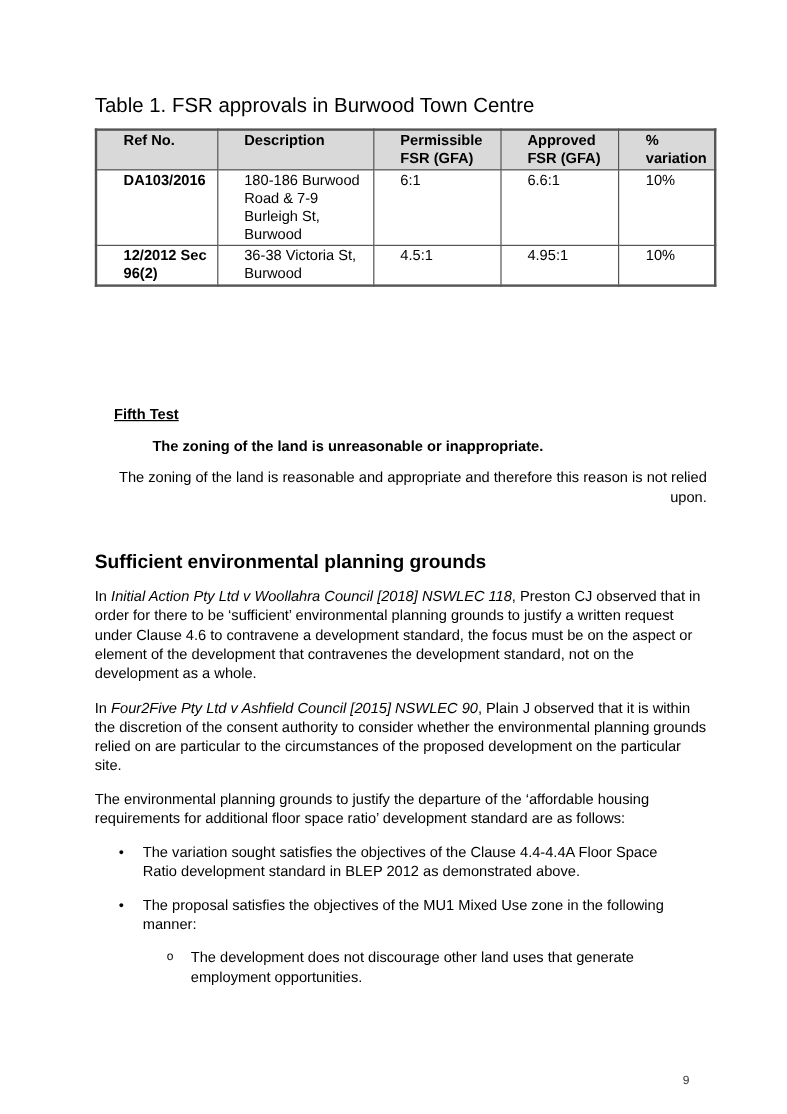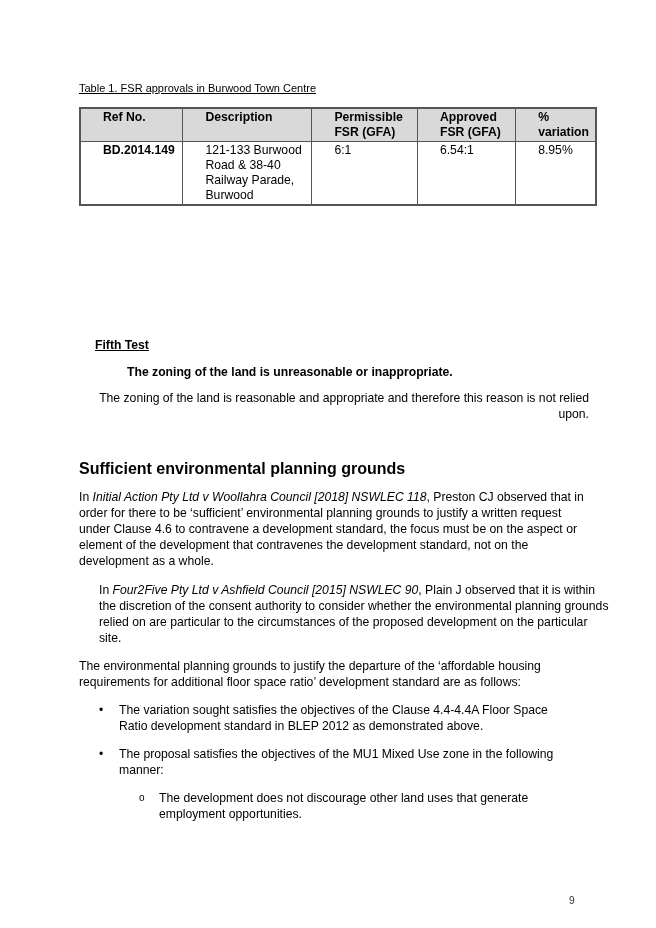--- a/index.html
+++ b/index.html
@@ -2,21 +2,21 @@
 <html><head>
 <meta charset="utf-8">
 <style>
   html, body { margin: 0; padding: 0; background: #ffffff; }
   body {
     width: 656px; height: 928px; position: relative; overflow: hidden;
     font-family: "Liberation Sans", sans-serif; color: #000;
     font-size: 12.2px; line-height: 16px;
   }
   .page { position: absolute; left: 79px; top: 0; width: 520px; }
-  .caption { position: absolute; top: 80px; left: 0; font-size: 11px; text-decoration: underline; }
+  .caption { position: absolute; top: 80px; left: 0; font-size: 17px; }
   table.fsr {
     position: absolute; top: 107px; left: 0; width: 518px;
     border-collapse: collapse; font-size: 12.2px; line-height: 15px;
     border: 2px solid #555;
   }
   table.fsr th, table.fsr td {
     border: 1px solid #555; vertical-align: top; text-align: left;
     padding: 1px 6px 1px 22px;
   }
   table.fsr th { background: #d9d9d9; font-weight: bold; }
@@ -45,38 +45,45 @@
       <tr>
         <th class="c1">Ref No.</th>
         <th class="c2">Description</th>
         <th class="c3">Permissible FSR (GFA)</th>
         <th class="c4">Approved FSR (GFA)</th>
         <th class="c5">% variation</th>
       </tr>
     </thead>
     <tbody>
       <tr>
-        <td class="ref">BD.2014.149</td>
-        <td>121-133 Burwood Road &amp; 38-40 Railway Parade, Burwood</td>
+        <td class="ref">DA103/2016</td>
+        <td>180-186 Burwood Road &amp; 7-9 Burleigh St, Burwood</td>
         <td>6:1</td>
-        <td>6.54:1</td>
-        <td>8.95%</td>
+        <td>6.6:1</td>
+        <td>10%</td>
+      </tr>
+      <tr>
+        <td class="ref">12/2012 Sec 96(2)</td>
+        <td>36-38 Victoria St, Burwood</td>
+        <td>4.5:1</td>
+        <td>4.95:1</td>
+        <td>10%</td>
       </tr>
     </tbody>
   </table>
 
   <div class="h-underline">Fifth Test</div>
   <div class="h-bold">The zoning of the land is unreasonable or inappropriate.</div>
   <div class="p" style="top:390px;text-align:right;">The zoning of the land is reasonable and appropriate and therefore this reason is not relied upon.</div>
 
   <div class="h-section">Sufficient environmental planning grounds</div>
 
   <div class="p" style="top:489px;"><span>In </span><i>Initial Action Pty Ltd v Woollahra Council [2018] NSWLEC 118</i><span>, Preston CJ observed that in order for there to be ‘sufficient’ environmental planning grounds to justify a written request under Clause 4.6 to contravene a development standard, the focus must be on the aspect or element of the development that contravenes the development standard, not on the development as a whole.</span></div>
 
-  <div class="p" style="top:582px;margin-left:20px;"><span>In </span><i>Four2Five Pty Ltd v Ashfield Council [2015] NSWLEC 90</i><span>, Plain J observed that it is within the discretion of the consent authority to consider whether the environmental planning grounds relied on are particular to the circumstances of the proposed development on the particular site.</span></div>
+  <div class="p" style="top:582px;"><span>In </span><i>Four2Five Pty Ltd v Ashfield Council [2015] NSWLEC 90</i><span>, Plain J observed that it is within the discretion of the consent authority to consider whether the environmental planning grounds relied on are particular to the circumstances of the proposed development on the particular site.</span></div>
 
   <div class="p" style="top:658px;">The environmental planning grounds to justify the departure of the ‘affordable housing requirements for additional floor space ratio’ development standard are as follows:</div>
 
   <div class="bullet" style="top:702px;">
     <span class="dot">•</span>
     <span class="txt">The variation sought satisfies the objectives of the Clause 4.4-4.4A Floor Space Ratio development standard in BLEP 2012 as demonstrated above.</span>
   </div>
   <div class="bullet" style="top:746px;">
     <span class="dot">•</span>
     <span class="txt">The proposal satisfies the objectives of the MU1 Mixed Use zone in the following manner:</span>

